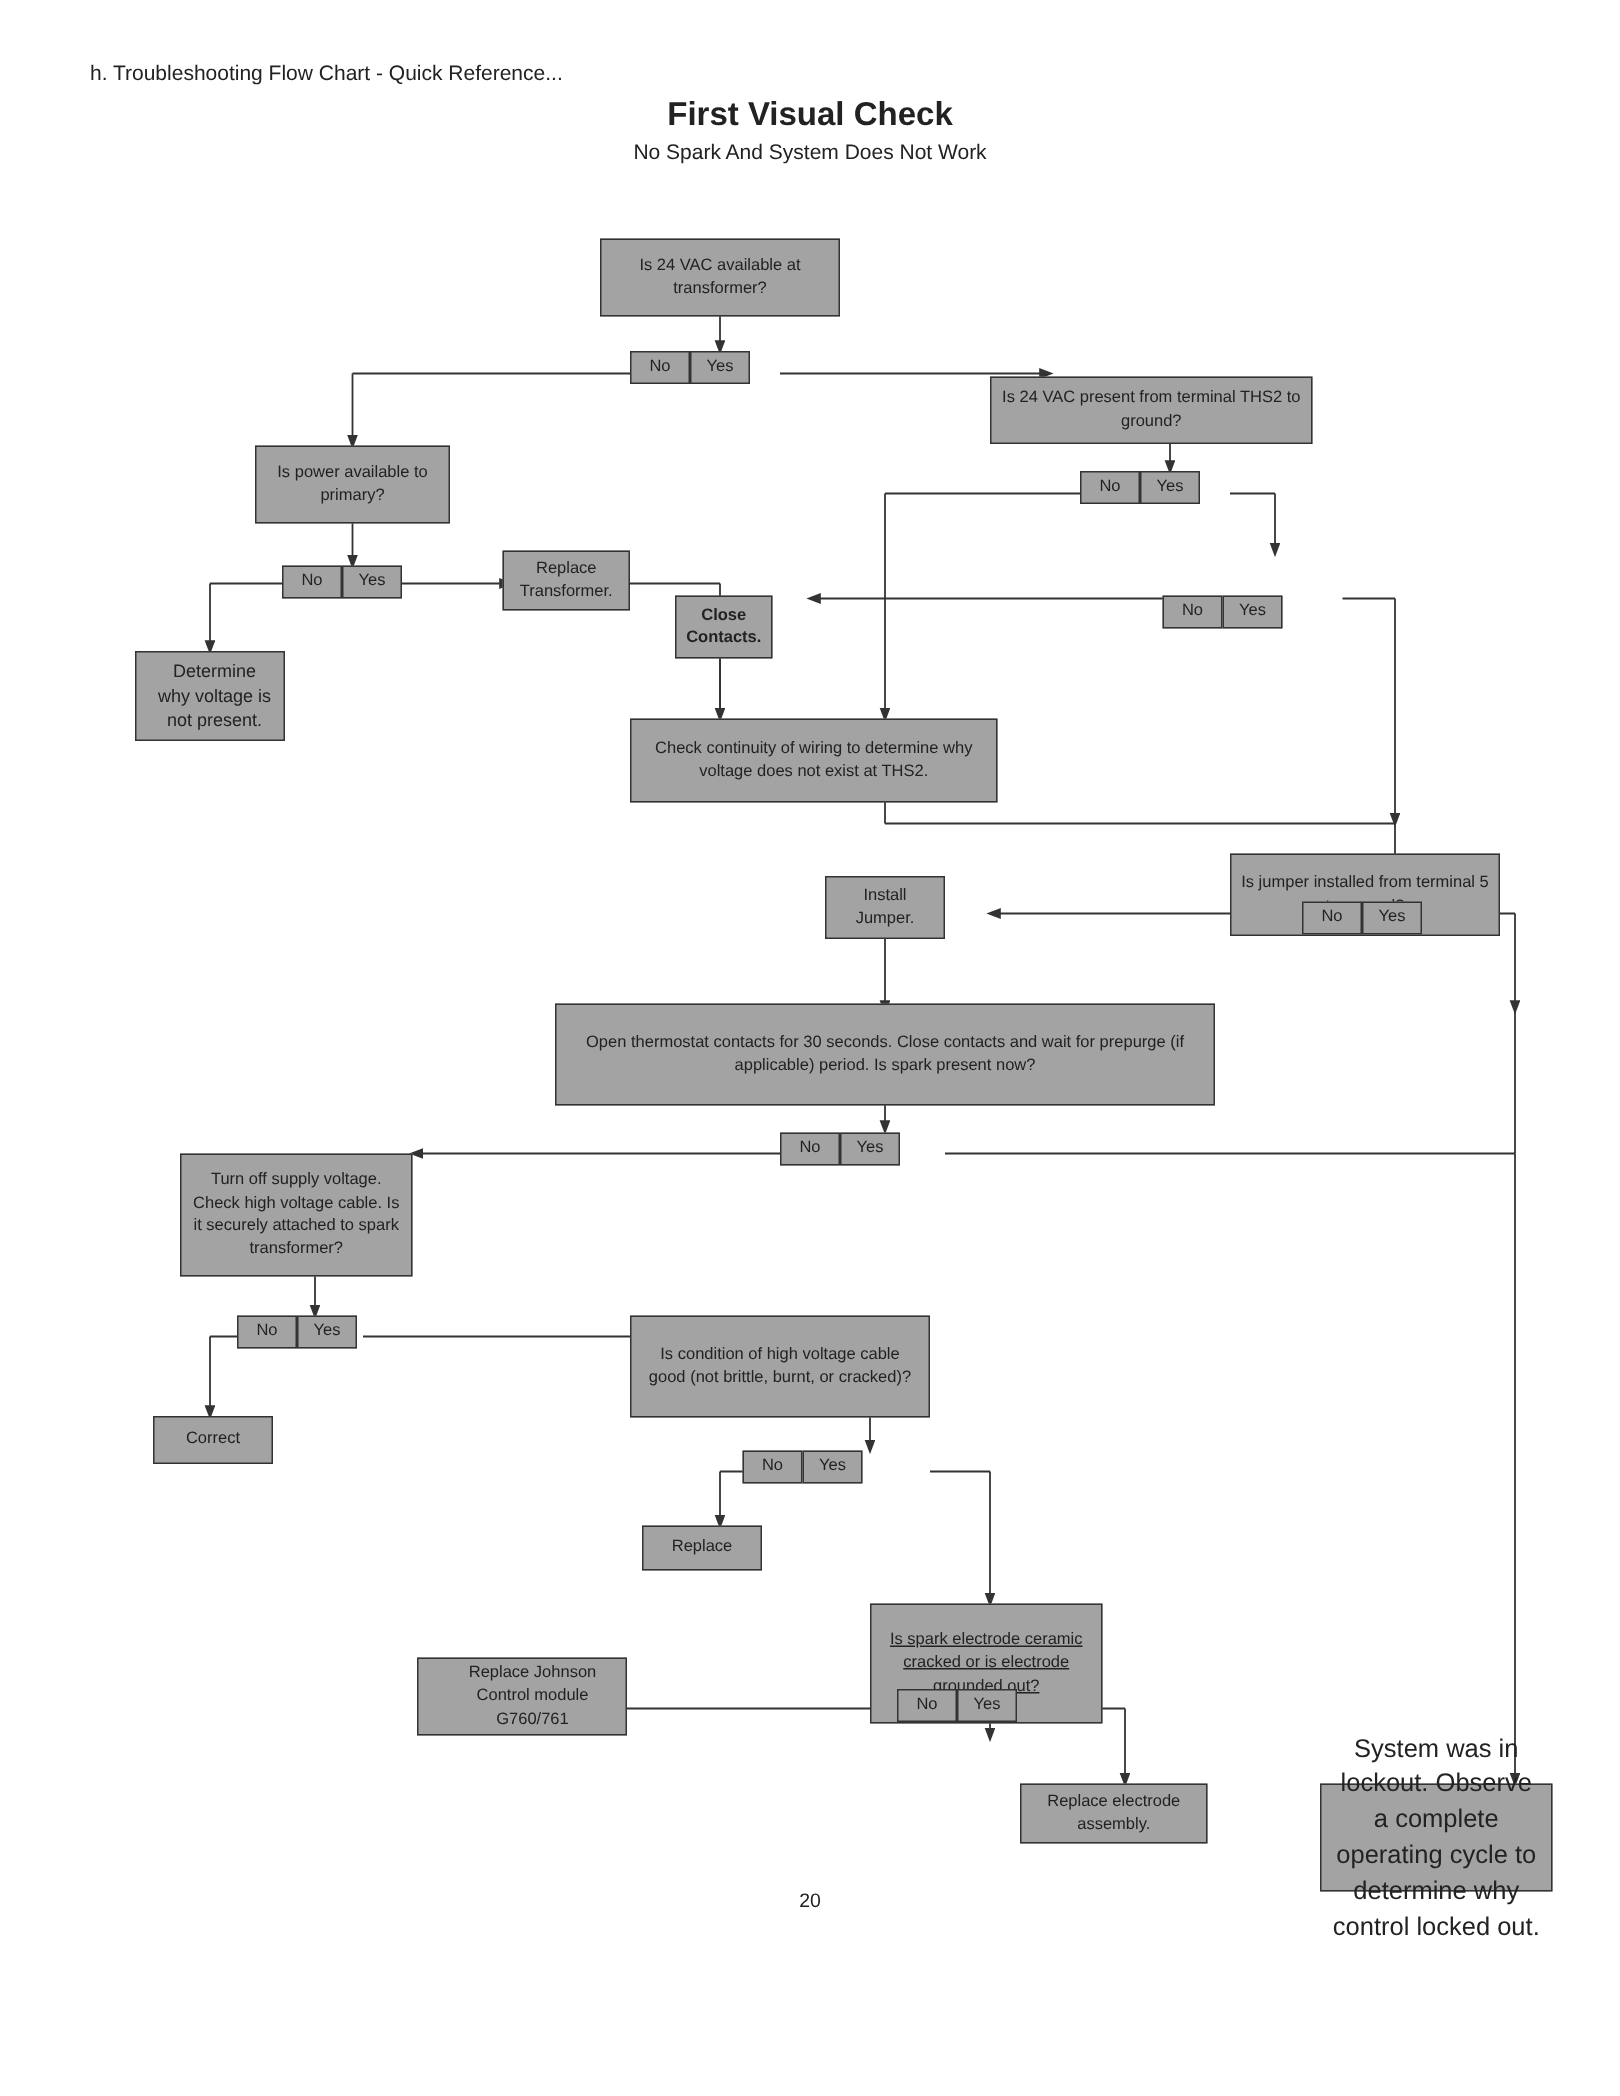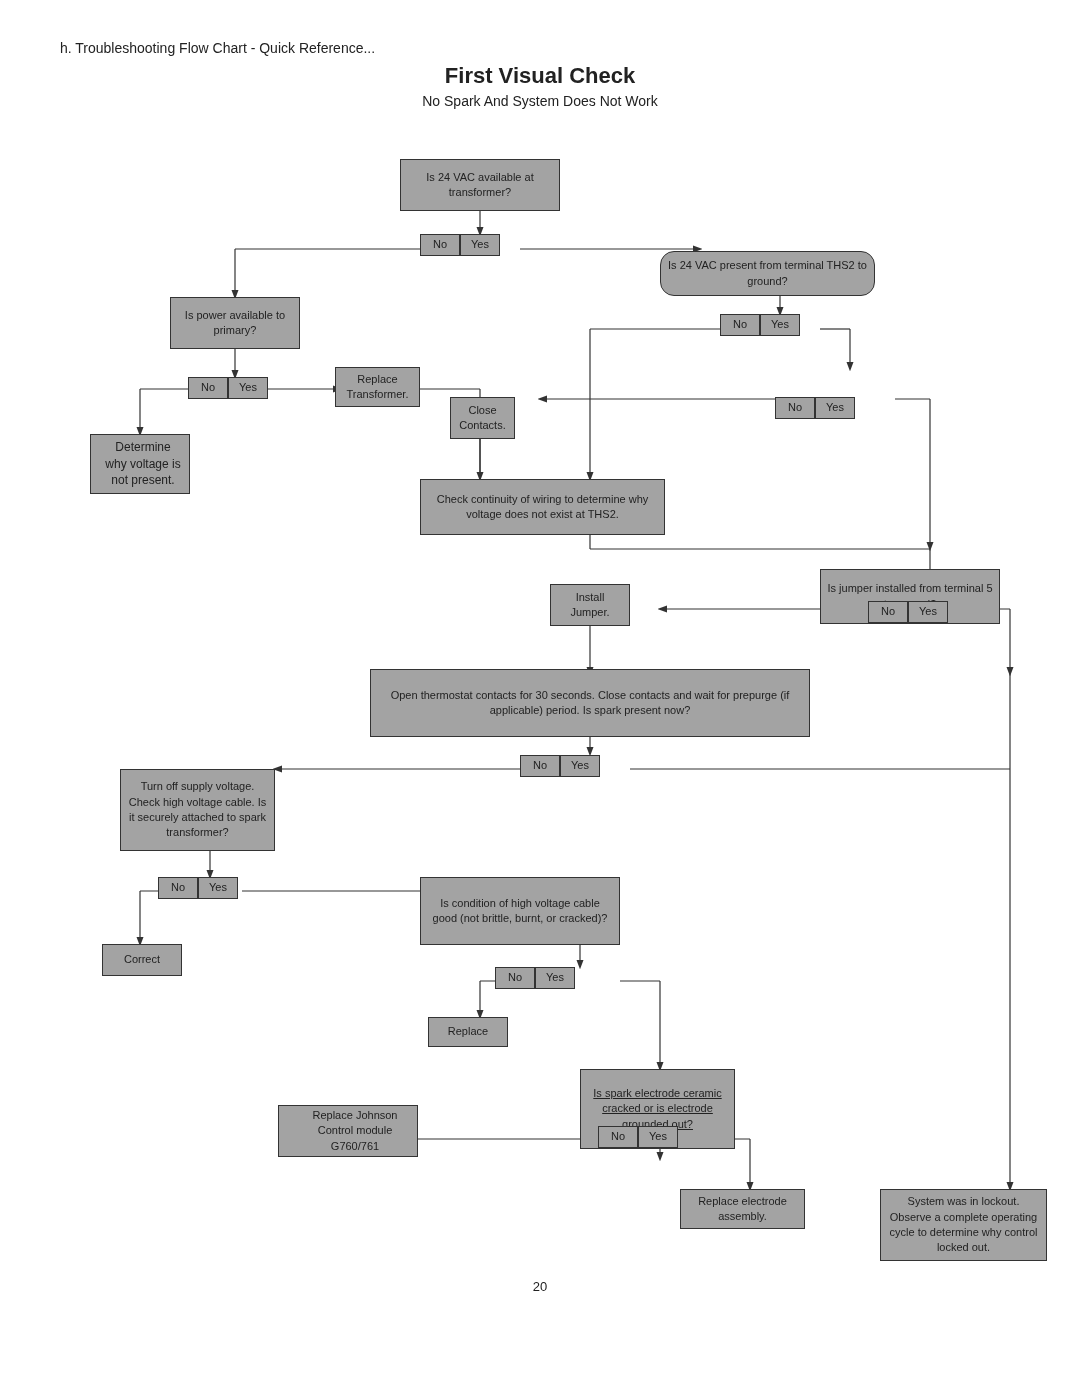--- a/index.html
+++ b/index.html
@@ -54,21 +54,20 @@
     
     .flowchart svg {
       position: absolute;
       top: 0; left: 0;
       width: 100%;
       height: 100%;
       pointer-events: none;
     }
     .page-number {
       text-align: center;
-      margin-top: 20px;
       font-size: 13px;
     }
   </style>
 </head>
 <body>
 
 <div class="page">
   <div class="section-heading">h.   Troubleshooting Flow Chart - Quick Reference...</div>
   <div class="chart-title">First Visual Check</div>
   <div class="chart-subtitle">No Spark And System Does Not Work</div>
@@ -164,21 +163,21 @@
 at transformer?</span>
     </div>
 
     <div class="box" style="left:360px; top:105px; width:40px; height:22px; border:1px solid #333;">
       <span>No</span>
     </div>
     <div class="box" style="left:400px; top:105px; width:40px; height:22px; border:1px solid #333;">
       <span>Yes</span>
     </div>
 
-    <div class="box" style="left:600px; top:122px; width:215px; height:45px; font-size:11px;border-radius:14px;">
+    <div class="box" style="left:600px; top:122px; width:215px; height:45px; font-size:11px;">
       <span>Is 24 VAC present from terminal
 THS2 to ground?</span>
     </div>
 
     <div class="box" style="left:660px; top:185px; width:40px; height:22px; border:1px solid #333;">
       <span>No</span>
     </div>
     <div class="box" style="left:700px; top:185px; width:40px; height:22px; border:1px solid #333;">
       <span>Yes</span>
     </div>
@@ -201,21 +200,21 @@
     </div>
 
 
     <div class="box" style="left:715px; top:258px; width:40px; height:22px; border:1px solid #333; top:268px;">
       <span>No</span>
     </div>
     <div class="box" style="left:755px; top:268px; width:40px; height:22px; border:1px solid #333;">
       <span>Yes</span>
     </div>
 
-    <div class="box" style="left:390px; top:268px; width:65px; height:42px; font-size:11px;">
+    <div class="box" style="left:390px; top:268px; width:65px; height:42px; font-size:11px;font-weight:bold;">
       <span>Close
 Contacts.</span>
     </div>
 
     <div class="box" style="left:30px; top:305px; width:100px; height:60px; font-size:12px;padding-left:12px;">
       <span>Determine why
 voltage is not
 present.</span>
     </div>
 
@@ -309,21 +308,21 @@
       <span>Replace
 Johnson Control
 module G760/761</span>
     </div>
 
     <div class="box" style="left:620px; top:1060px; width:125px; height:40px; font-size:11px;">
       <span>Replace electrode
 assembly.</span>
     </div>
 
-    <div class="box" style="left:820px; top:1060px; width:167px; height:72px; font-size:11px;">
+    <div class="box" style="left:820px; top:1060px; width:155px; height:72px; font-size:17px;">
       <span>System was in lockout.
 Observe a complete operating
 cycle to determine why
 control locked out.</span>
     </div>
 
   </div>
 
   <div class="page-number">20</div>
 </div>

